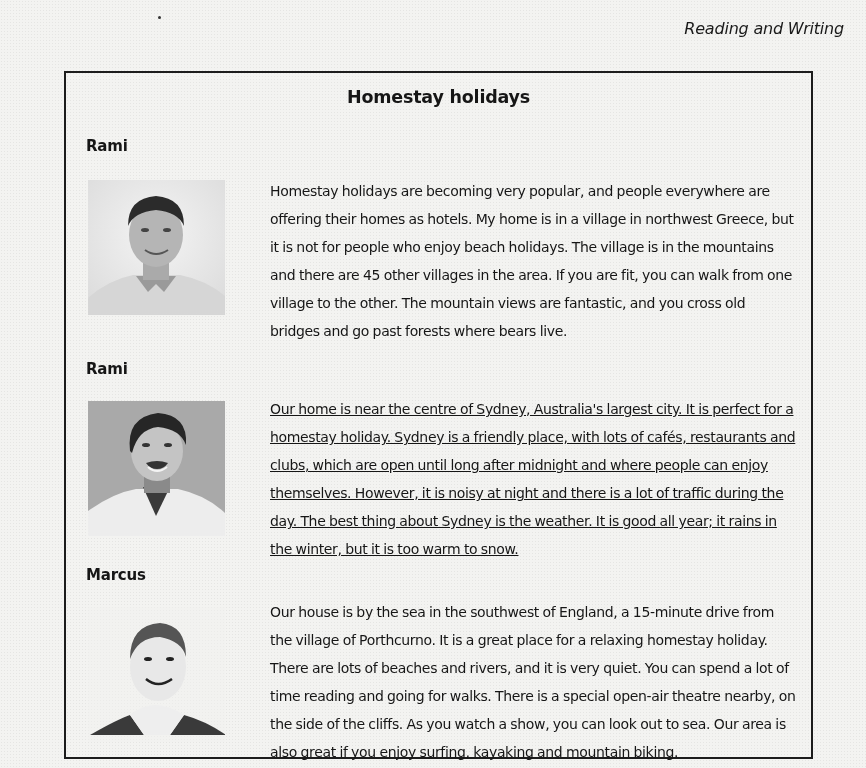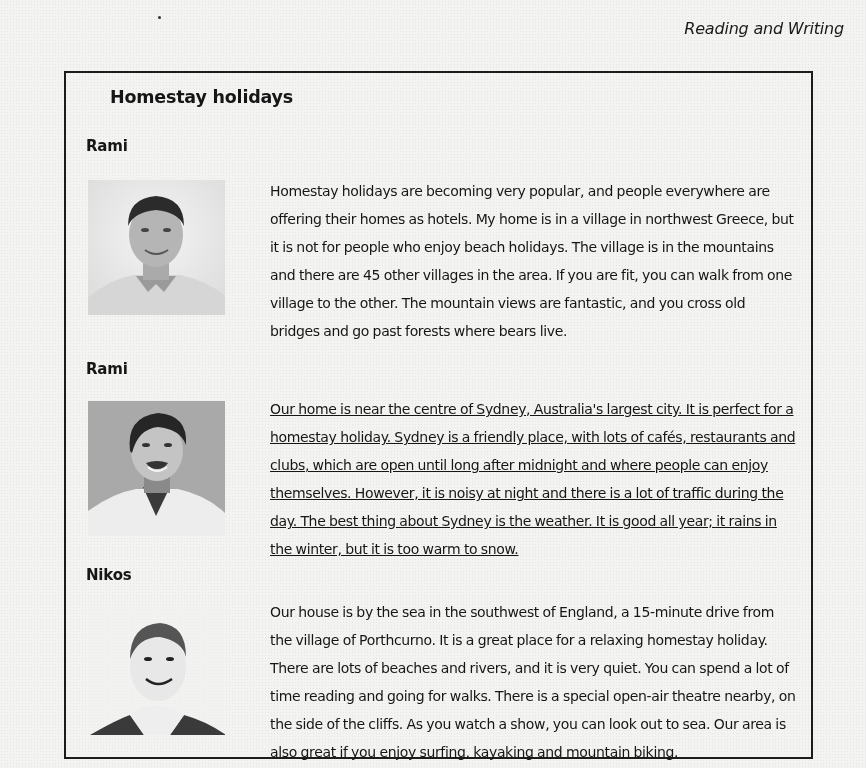--- a/index.html
+++ b/index.html
@@ -44,25 +44,24 @@
       width: 749px;
       height: 688px;
       border: 2px solid #1c1c1c;
       box-sizing: border-box;
     }
     .box-title {
       position: absolute;
       left: 0;
       right: 0;
       top: 14px;
-      text-align: left;
+      text-align: center;
       font-weight: bold;
       font-size: 17.5px;
       letter-spacing: -0.2px;
-      margin-left: 44px;
     }
     .person {
       position: absolute;
       left: 20px;
       width: 710px;
     }
     .person-name {
       position: absolute;
       left: 0;
       top: 0;
@@ -143,21 +142,21 @@
         <path d="M58 62 Q69 58 80 62 Q76 68 69 68 Q62 68 58 62 Z" fill="#333"></path>
         <path d="M60 66 Q69 74 79 66" stroke="#f4f4f4" stroke-width="2" fill="none"></path>
         <ellipse cx="58" cy="44" rx="4" ry="2" fill="#333"></ellipse>
         <ellipse cx="80" cy="44" rx="4" ry="2" fill="#333"></ellipse>
       </svg>
     </div>
     <p class="person-text">Our home is near the centre of Sydney, Australia's largest city. It is perfect for a homestay holiday. Sydney is a friendly place, with lots of cafés, restaurants and clubs, which are open until long after midnight and where people can enjoy themselves. However, it is noisy at night and there is a lot of traffic during the day. The best thing about Sydney is the weather. It is good all year; it rains in the winter, but it is too warm to snow.</p>
   </div>
 
   <div class="person" id="p-marcus">
-    <div class="person-name">Nikos</div>
+    <div class="person-name">Marcus</div>
     <div class="photo">
       <svg width="137" height="135" viewBox="0 0 137 135">
         <rect width="137" height="135" fill="#f2f2f0" opacity="0.5"></rect>
         <path d="M2 128 Q30 112 42 108 L56 128 Z" fill="#3a3a3a"></path>
         <path d="M82 128 L96 108 Q118 114 138 128 Z" fill="#3a3a3a"></path>
         <path d="M42 108 L56 128 L82 128 L96 108 Q80 98 68 98 Q54 98 42 108 Z" fill="#eeeeee"></path>
         <ellipse cx="70" cy="60" rx="28" ry="34" fill="#e8e8e8"></ellipse>
         <path d="M42 52 Q42 18 72 16 Q98 18 98 50 Q94 34 72 30 Q50 30 42 52 Z" fill="#555"></path>
         <ellipse cx="60" cy="52" rx="4" ry="2" fill="#222"></ellipse>
         <ellipse cx="82" cy="52" rx="4" ry="2" fill="#222"></ellipse>

